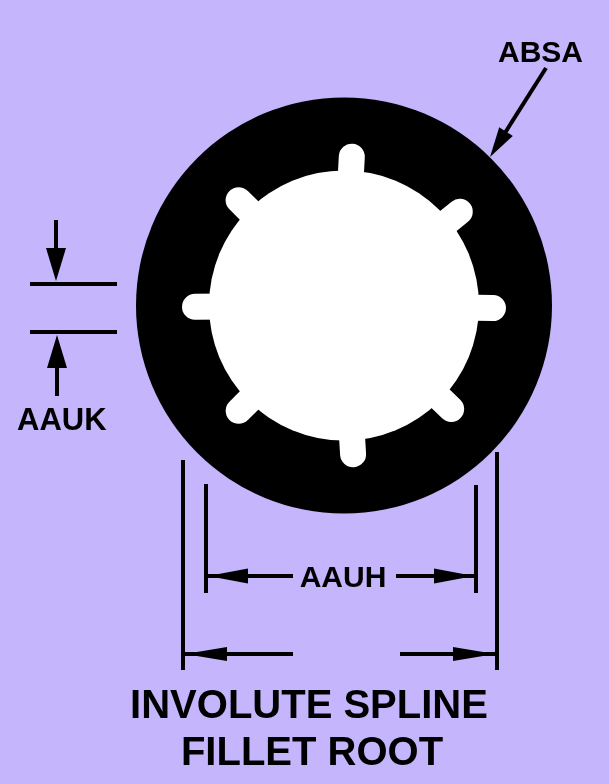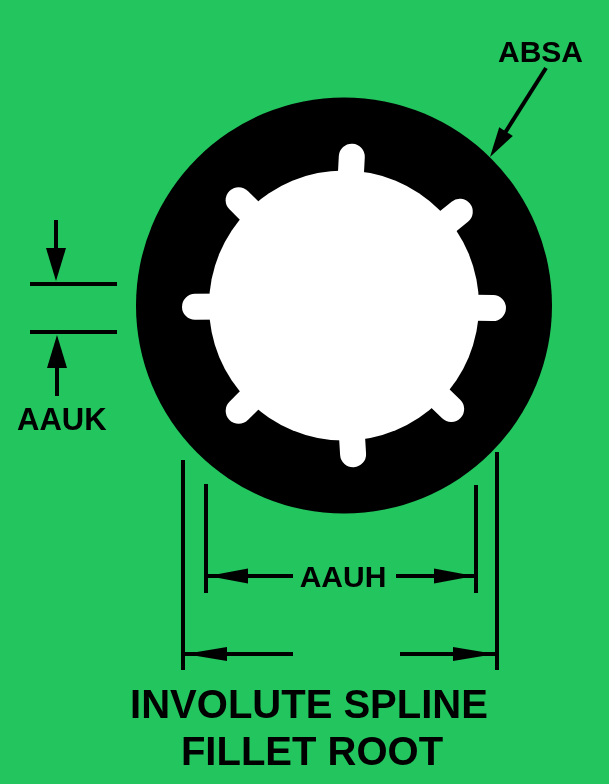--- a/index.html
+++ b/index.html
@@ -4,21 +4,21 @@
 <style>
   html, body {
     margin: 0;
     padding: 0;
     background: #ffffff;
   }
   .canvas {
     position: relative;
     width: 609px;
     height: 784px;
-    background: #22c55e;
+    background: #c4b5fd;
     overflow: hidden;
   }
   svg {
     display: block;
   }
   .label-text {
     font-family: "Liberation Sans", "DejaVu Sans", sans-serif;
     font-weight: bold;
     font-size: 30px;
     fill: #000000;

